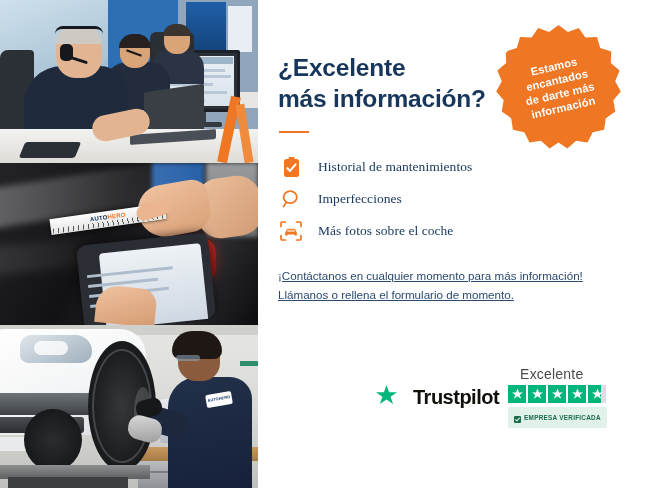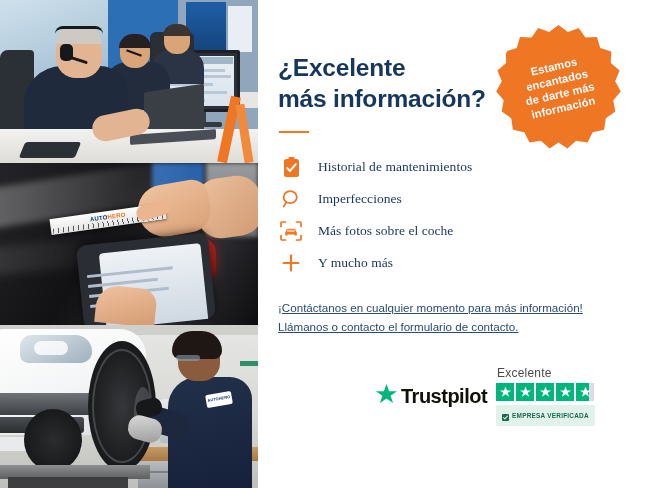--- a/index.html
+++ b/index.html
@@ -205,25 +205,25 @@
   .badge-inner { position:absolute; inset:0; display:flex; flex-direction:column;
     align-items:center; justify-content:center; transform:rotate(-13deg); }
   .badge-headset { margin-bottom:1px; }
   .badge-text { text-align:center; color:#fff; font-weight:700; font-size:11.2px;
     line-height:1.27; letter-spacing:0.1px; text-shadow:0 0 1px rgba(0,0,0,.07); }
   .badge-text span { display:block; white-space:nowrap; }
 
   
   .trustpilot { position:absolute; left:118px; top:366px; width:250px; display:flex;
     align-items:center; gap:9px; }
-  .tp-logo { display:flex; align-items:flex-end; gap:4px; }
+  .tp-logo { display:flex; align-items:flex-end; gap:16px; }
   .tp-name { font-size:20px; font-weight:700; color:#12100b; letter-spacing:-0.5px; }
   .tp-right { display:flex; flex-direction:column; align-items:center; gap:3px; }
-  .tp-excelente { font-size:12px; color:#4a4a4a; letter-spacing:0.2px; align-self:flex-start;
-    margin-left:1px; }
+  .tp-excelente { font-size:14px; color:#4a4a4a; letter-spacing:0.2px; align-self:flex-start;
+    margin-left:12px; }
   .tp-stars { display:flex; gap:2px; }
   .tp-star { width:18px; height:18px; background:#00b67a; display:flex;
     align-items:center; justify-content:center; position:relative; overflow:hidden; }
   .tp-star.partial { background:#dcdce6; }
   .tp-star.partial .tp-star-fill { position:absolute; left:0; top:0; bottom:0;
     width:70%; background:#00b67a; }
   .tp-star svg { position:relative; z-index:2; }
   .tp-verified { display:flex; align-items:center; gap:3px; background:#e1f2ea;
     padding:1.5px 6px; border-radius:2px; margin-top:1px; }
   .tp-verified-label { font-size:6.4px; font-weight:700; color:#1a6b4a; letter-spacing:0.25px; }
@@ -382,37 +382,26 @@
               <path d="M21 14.5 V18 a1 1 0 0 1 -1 1 H16.5"></path>
               <path d="M5.5 19 H2 a1 1 0 0 1 -1 -1 V14.5"></path>
             </g>
             <path d="M5.2 11.6 l1.5 -3.0 a1.4 1.4 0 0 1 1.2 -0.8 h6.2 a1.4 1.4 0 0 1 1.2 0.8 l1.5 3.0 v2.3 a0.7 0.7 0 0 1 -0.7 0.7 h-0.9 a0.7 0.7 0 0 1 -0.7 -0.7 v-0.5 h-7 v0.5 a0.7 0.7 0 0 1 -0.7 0.7 h-0.9 a0.7 0.7 0 0 1 -0.7 -0.7 z" fill="#ef7622"></path>
             <rect x="7" y="8.8" width="8" height="2.1" rx="0.6" fill="#fff" opacity="0.55"></rect>
           </svg>
         </span>
         <span class="feat-label">Más fotos sobre el coche</span>
       </li>
 
-      <li class="feature">
-        <span class="feat-icon">
-          <svg width="20" height="20" viewBox="0 0 20 20">
-            <g stroke="#ef7622" stroke-width="2.2" stroke-linecap="round">
-              <line x1="10" y1="2.6" x2="10" y2="17.4"></line>
-              <line x1="2.6" y1="10" x2="17.4" y2="10"></line>
-            </g>
-          </svg>
-        </span>
-        <span class="feat-label">Y mucho más</span>
-      </li>
 
     </ul>
 
     <p class="contact">
       <span>¡Contáctanos en cualquier momento para más información!</span><br>
-      <span>Llámanos o contacto el formulario de contacto.</span>
+      <span>Llámanos o rellena el formulario de momento.</span>
     </p>
 
     <div class="badge">
       <svg viewBox="0 0 127 127" width="127" height="127">
         <path id="burst" fill="#ef7622" d="
           M63.5 2
           L72.9 8.9 L83.8 5.1 L90.4 14.5 L102 13.9 L105.2 25.1 L116.3 28.5
           L115.8 40.1 L124.6 47.5 L120.2 58.2 L125.8 68.4 L118.3 77.2
           L120.3 88.6 L110.8 95.2 L109.1 106.7 L97.7 109.2 L92.5 119.6
           L81.1 117.8 L72.4 125.5 L63.5 119.5 L54.6 125.5 L45.9 117.8

